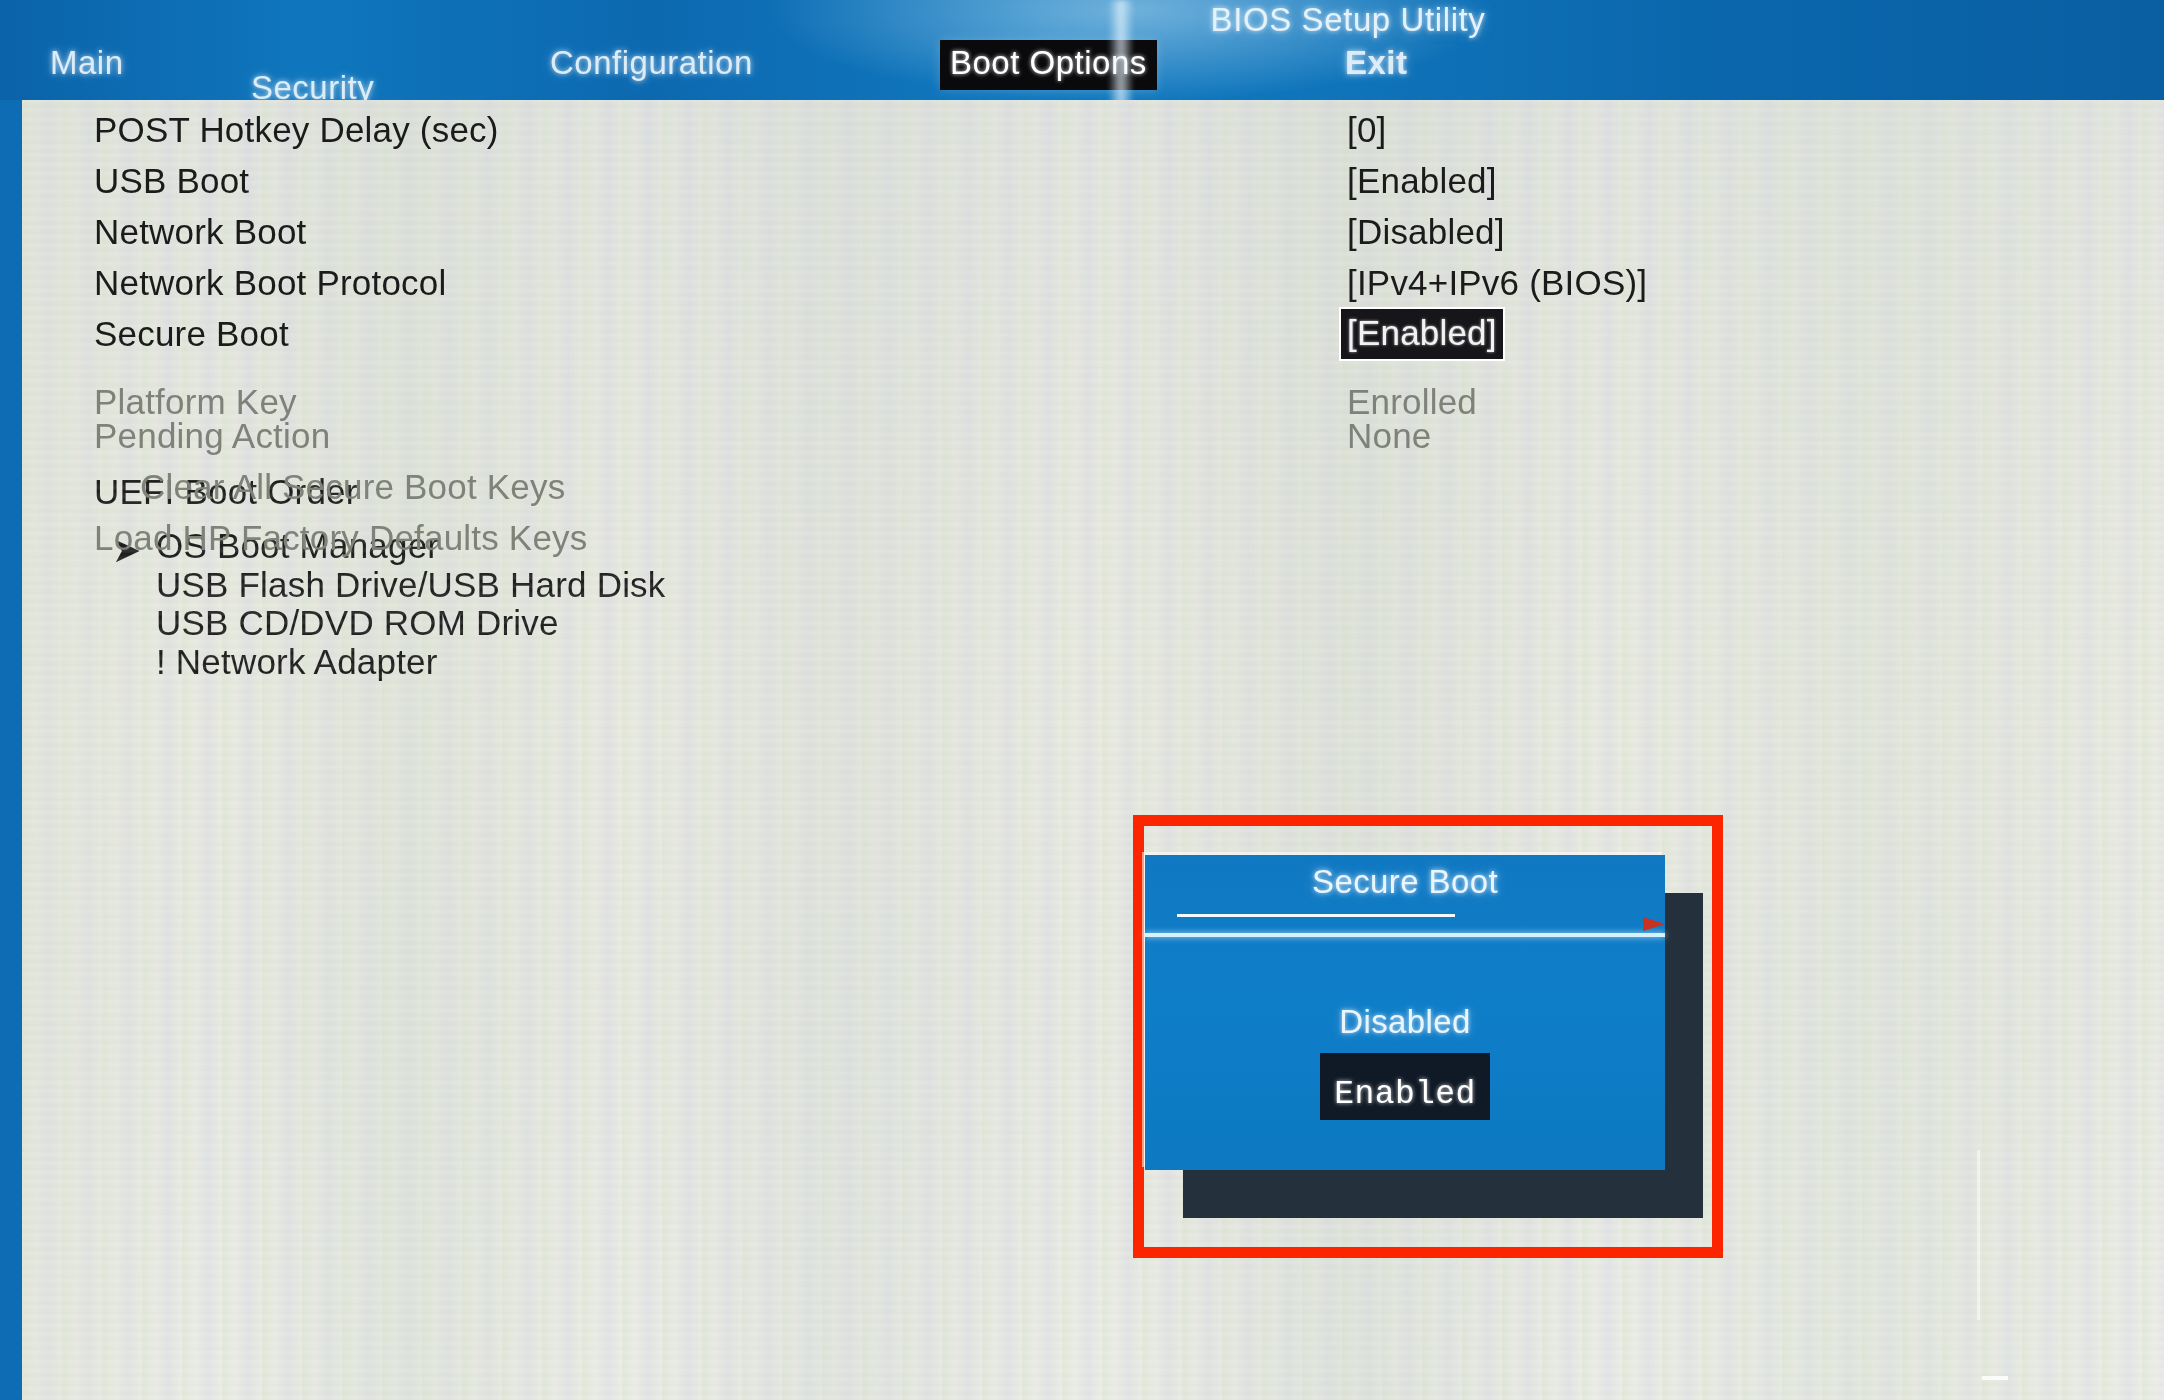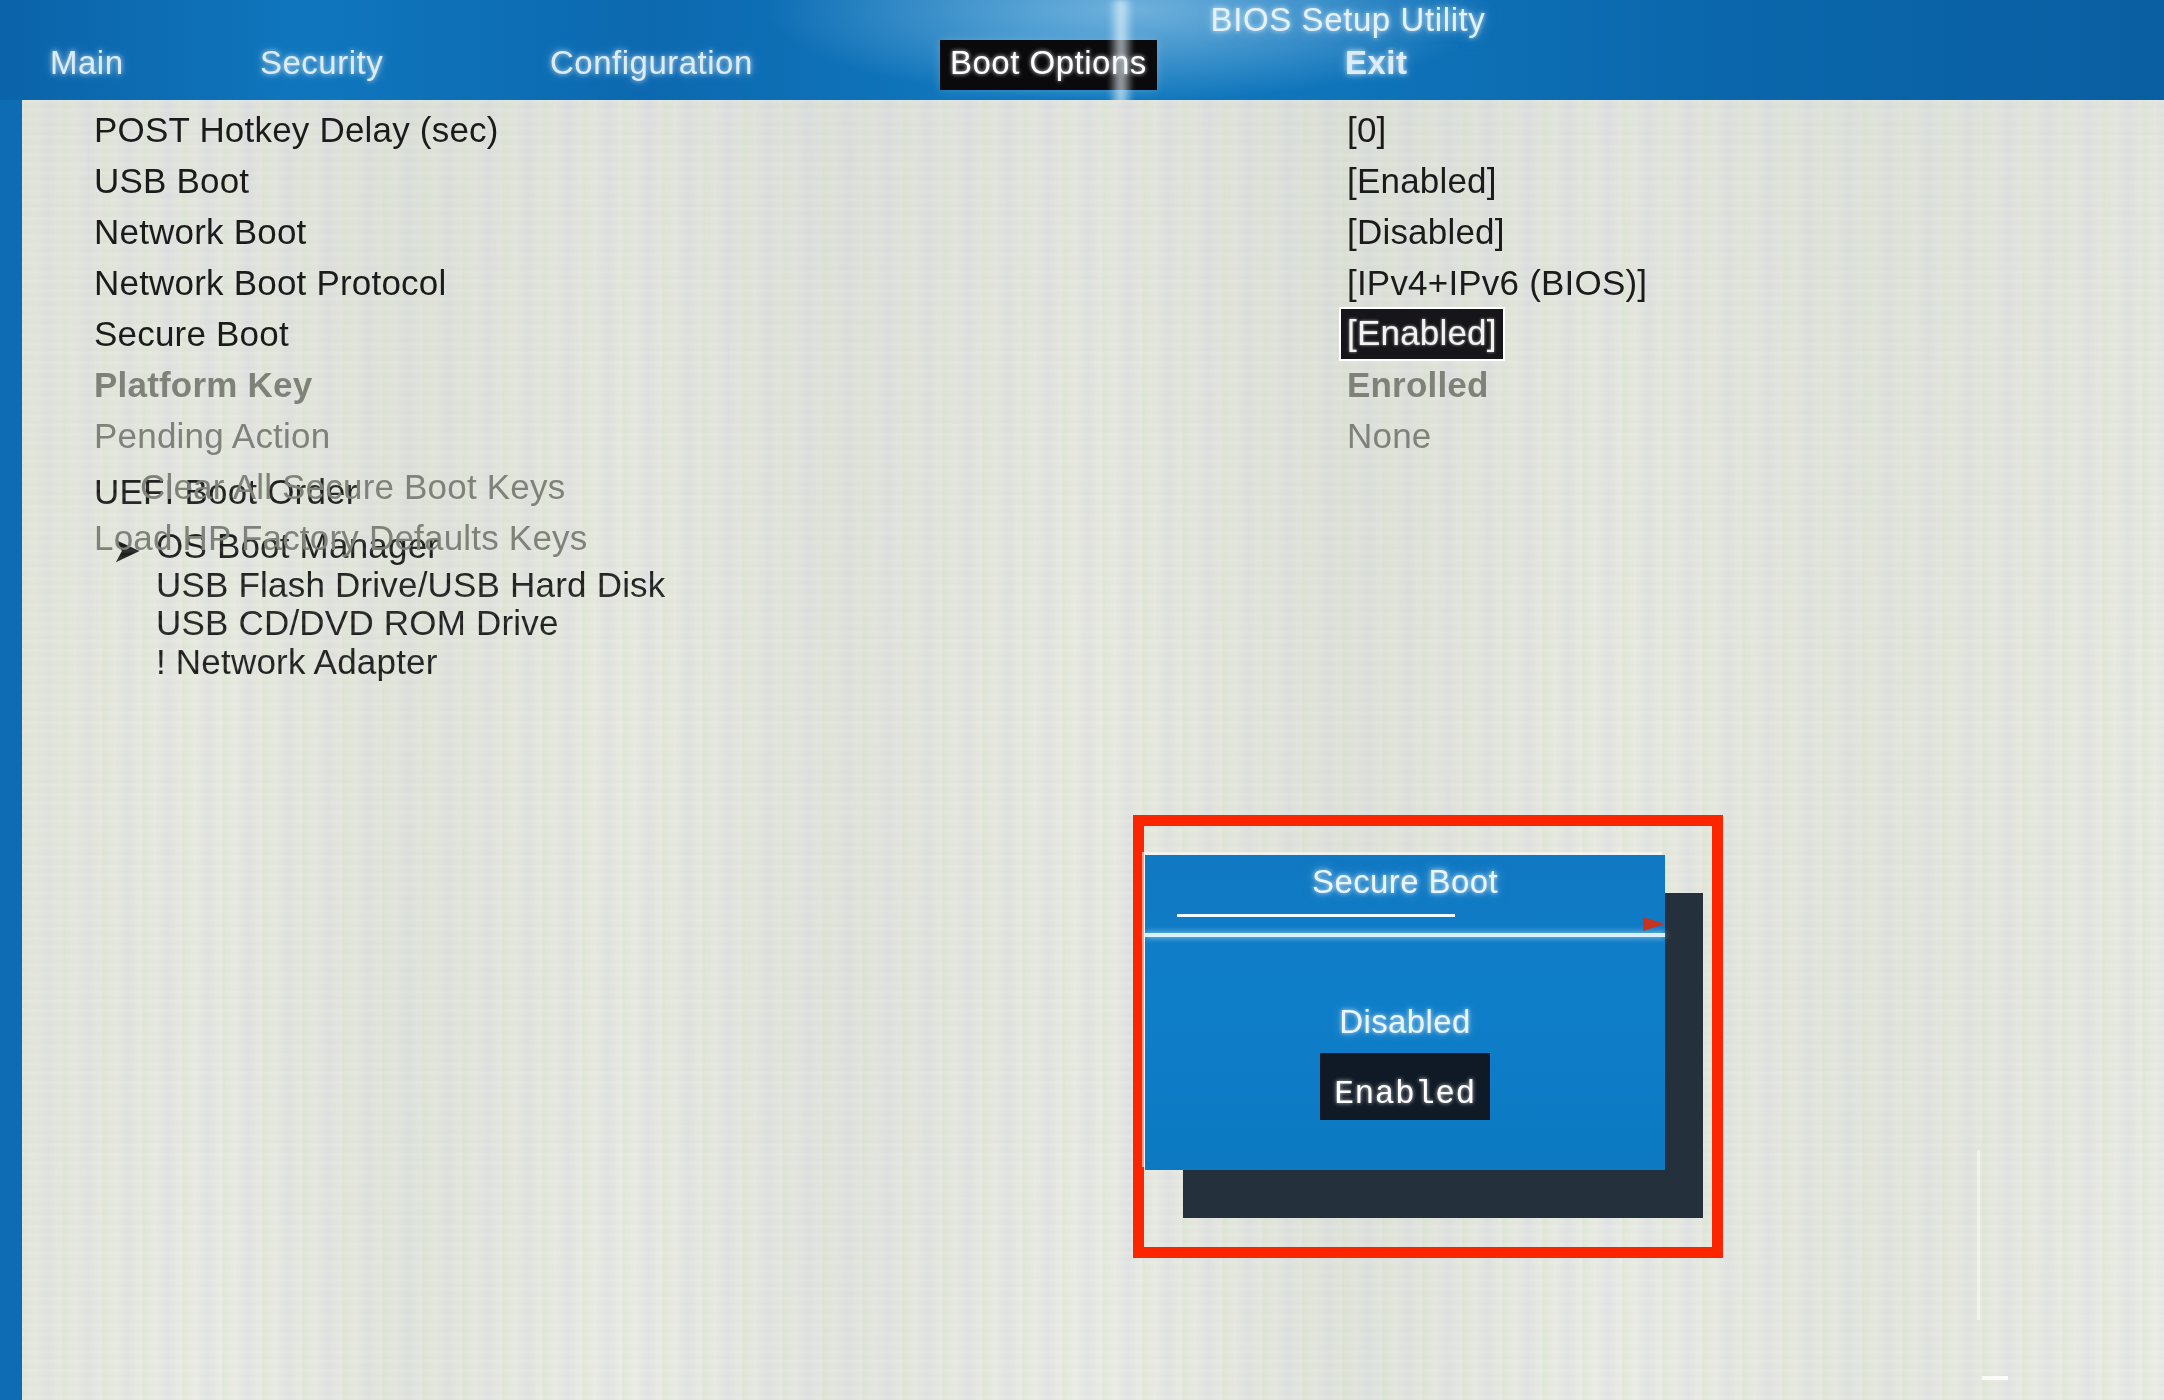--- a/index.html
+++ b/index.html
@@ -331,21 +331,21 @@
 <body>
 
 <div id="screen">
 
   <div id="header-band"></div>
 
   <div id="title-text">BIOS Setup Utility</div>
 
   <div id="menubar">
       <div class="menu-item" style="left: 40px;">Main</div>
-      <div class="menu-item" style="left: 250px;">Security</div>
+      <div class="menu-item" style="left: 241px; margin-top: 25px;">Security</div>
       <div class="menu-item" style="left: 540px;">Configuration</div>
       <div class="menu-item active" style="left: 940px;">Boot Options</div>
       <div class="menu-item" style="left: 1335px; font-weight: bold;">Exit</div>
     </div>
 
   <div id="streak"></div>
 
   <div id="content">
     <div class="rows" id="rows">
         <div class="setting-row" style="top: 10px;">
@@ -361,21 +361,21 @@
           <div class="s-value">[Disabled]</div>
         </div>
         <div class="setting-row" style="top: 163px; text-align: center;">
           <div class="s-label">Network Boot Protocol</div>
           <div class="s-value">[IPv4+IPv6 (BIOS)]</div>
         </div>
         <div class="setting-row" style="top: 214px;">
           <div class="s-label">Secure Boot</div>
           <div class="s-value selected">[Enabled]</div>
         </div>
-        <div class="setting-row dim" style="top: 265px; font-weight: bold;">
+        <div class="setting-row dim" style="top: 282px;">
           <div class="s-label">Platform Key</div>
           <div class="s-value">Enrolled</div>
         </div>
         <div class="setting-row dim" style="top: 316px;">
           <div class="s-label">Pending Action</div>
           <div class="s-value">None</div>
         </div>
         <div class="setting-row dim" style="top: 367px; margin-left: 46px;">
           <div class="s-label">Clear All Secure Boot Keys</div>
         </div>

